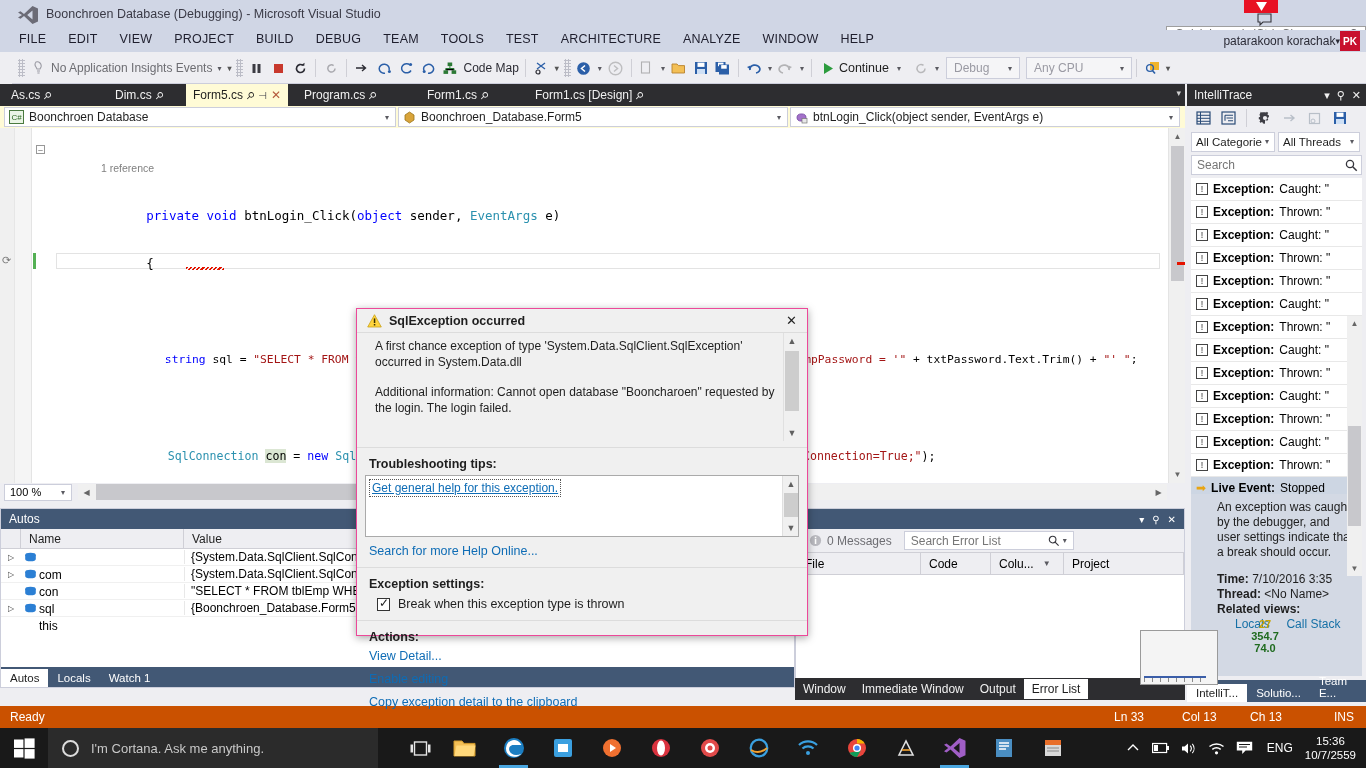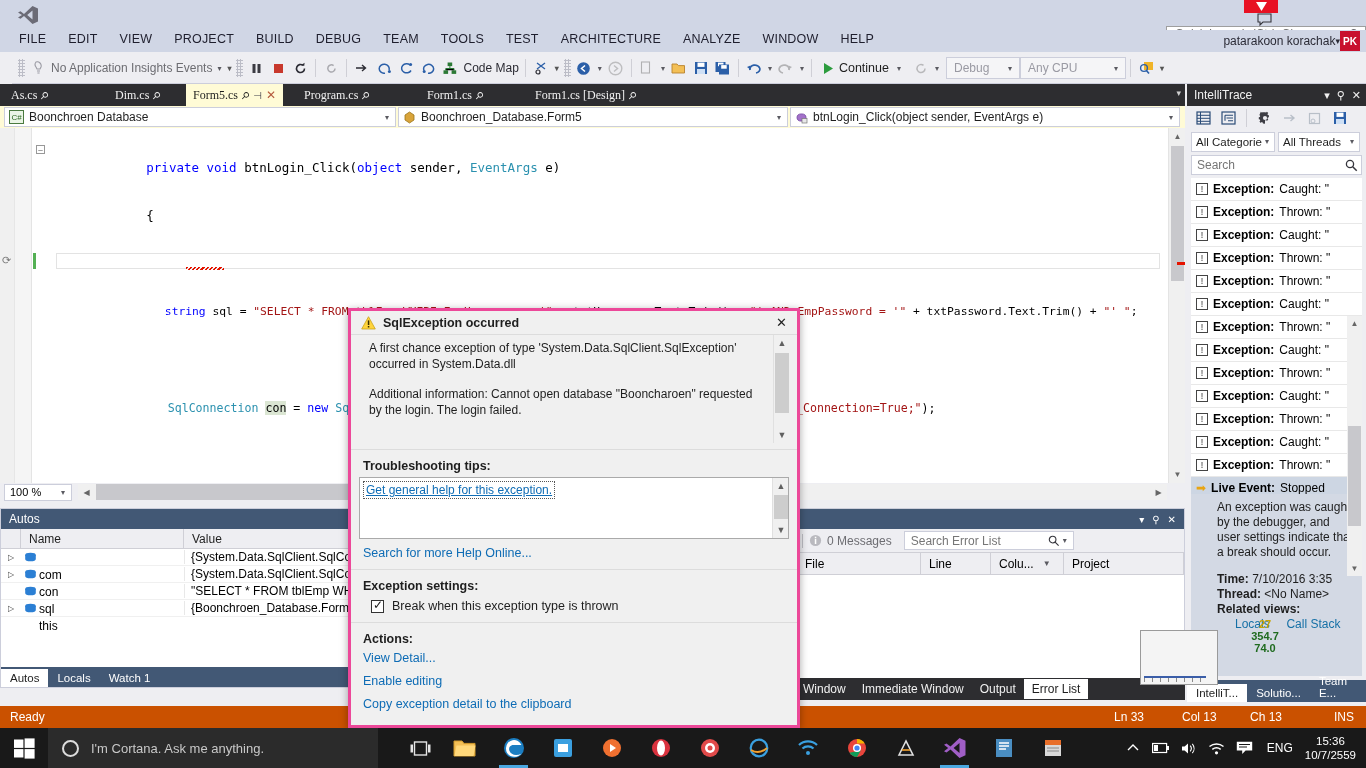--- a/index.html
+++ b/index.html
@@ -46,21 +46,21 @@
   .tbi { display:flex; align-items:center; justify-content:center; height:24px; min-width:22px; padding:0 3px; }
   .tbsep { width:1px; height:18px; background:#cfcfd6; margin:0 4px; }
   .caret { font-size:8px; color:#5a5a61; padding:0 3px; }
   .combo { height:22px; border:1px solid #cccedb; background:#f5f5f7; color:#9a9aa3; font-size:12px; display:flex; align-items:center; padding:0 4px 0 7px; }
   .combo .cv { flex:1; }
   .overflow { display:flex; flex-direction:column; align-items:center; font-size:8px; color:#555; line-height:5px; padding:0 3px;}
   .continue { display:flex; align-items:center; gap:5px; padding:0 6px; font-size:12.5px; color:#1e1e1e;}
 
   
   .tabstrip { position:absolute; left:0; top:84px; width:1185px; height:22px; background:#2d2d30; }
-  .dtab { position:absolute; top:0; height:22px; display:flex; align-items:center; gap:4px; padding:0 7px; font-size:12px; color:#f1f1f1;font-family:Liberation Serif, serif; }
+  .dtab { position:absolute; top:0; height:22px; display:flex; align-items:center; gap:4px; padding:0 7px; font-size:12px; color:#f1f1f1; }
   .dtab.active { background:#fffbd6; color:#1e1e1e; }
   .pin { font-size:10px; transform:rotate(45deg); display:inline-block; }
   .xclose { color:#b4593c; font-size:12px; }
   .tab-dd { position:absolute; right:4px; top:4px; font-size:9px; color:#cfcfcf; }
 
   
   .navbar { position:absolute; left:0; top:106px; width:1185px; height:22px; background:#fffbd6; display:flex; align-items:center;}
   .navdrop { height:20px; background:#fff; border:1px solid #cccedb; display:flex; align-items:center; gap:5px; padding:0 2px 0 4px; font-size:12px; color:#1e1e1e;}
   .navdrop .ndcaret{ margin-left:auto; font-size:8px; color:#5a5a61; padding-right:4px;}
   .badge-cs { width:15px; height:14px; border:1px solid #4a7a3f; color:#2d6a24; font-size:8px; display:flex; align-items:center; justify-content:center; background:#eaf5e6;}
@@ -145,21 +145,21 @@
   .it-tabs { position:absolute; left:0; bottom:0; width:179px; height:22px; background:#425875; display:flex; align-items:flex-end;}
 
   
   .statusbar { position:absolute; left:0; top:706px; width:1366px; height:22px; background:#ca5100; color:#fff; font-size:12px; display:flex; align-items:center;}
   .sb-left { padding-left:10px; }
   .sb-right { margin-left:auto; display:flex; }
   .sb-cell { width:68px; }
   .sb-cell.ins { width:48px; text-align:right; padding-right:12px;}
 
   
-  .exdlg { position:absolute; left:348px; top:308px; width:452px; height:420px; background:#f0f0f0; border:3px solid #ec4899; box-shadow:0 2px 8px rgba(0,0,0,.35); }
+  .exdlg { position:absolute; left:356px; top:308px; width:452px; height:328px; background:#f0f0f0; border:1px solid #ec4899; box-shadow:0 2px 8px rgba(0,0,0,.35); }
   .ex-head { height:24px; background:#f0f0f0; display:flex; align-items:center; padding:0 6px 0 10px; border-bottom:1px solid #dcdcdc;}
   .ex-warn { width:15px; height:14px; margin-right:7px;}
   .ex-title { font-size:12.5px; font-weight:bold; color:#1e1e1e;}
   .ex-x { margin-left:auto; font-size:13px; color:#1e1e1e; padding:0 4px;}
   .ex-msgbox { margin:0 8px; height:108px; background:#f0f0f0; position:relative; font-size:12px; color:#1e1e1e; line-height:16px;}
   .ex-msg { padding:5px 24px 0 10px;}
   .ex-sb { position:absolute; right:0; top:0; width:16px; height:108px; background:#f0f0f0; border-left:1px solid #e0e0e0;}
   .ex-sb .th { position:absolute; left:1px; top:18px; width:14px; height:60px; background:#cdcdcd;}
   .ex-sb .ar { position:absolute; left:0; width:16px; height:16px; display:flex;align-items:center;justify-content:center;font-size:9px;color:#606060;}
   .ex-sep { height:1px; background:#dcdcdc; margin:0; }
@@ -199,20 +199,21 @@
 <div id="app">
 
   <div class="vs-shell">
 
     <div class="titlebar">
       <span class="vs-logo">
         <svg width="20" height="18" viewBox="0 0 20 18">
             <path d="M14.5 0 L6 8 L2.5 5.2 L0 6.4 L4 9 L0 11.6 L2.5 12.8 L6 10 L14.5 18 L20 15.6 V2.4 Z M14.5 4.6 V13.4 L9.2 9 Z" fill="#6b6b76"></path>
           </svg>
       </span>
+      <span class="title-text">Boonchroen Database (Debugging) - Microsoft Visual Studio</span>
 
       <div class="tb-right">
         <span class="flag-btn">
           <svg width="13" height="13" viewBox="0 0 13 13">
               <path d="M1 2 H12 L6.5 11 Z" fill="#ffffff"></path>
             </svg>
         </span>
         <span class="feedback-btn">
           <svg width="15" height="13" viewBox="0 0 15 13">
               <path d="M1 1 H14 V9 H6 L3 12 V9 H1 Z" fill="none" stroke="#35353c" stroke-width="1.1"></path>
@@ -404,21 +405,21 @@
         <span class="tbi">
           <svg width="14" height="13" viewBox="0 0 14 13" opacity=".35">
               <path d="M11 6.5a4 4 0 1 1-1.5-3.1" fill="none" stroke="#555" stroke-width="1.5"></path>
             </svg>
         </span>
         <span class="caret">▾</span>
         <span class="combo" style="width:74px;margin-left:4px">
           <span class="cv">Debug</span>
           <span class="caret">▾</span>
         </span>
-        <span class="combo" style="width:106px;">
+        <span class="combo" style="width:106px;margin-left:6px">
           <span class="cv">Any CPU</span>
           <span class="caret">▾</span>
         </span>
         <span class="tbsep"></span>
         <span class="tbi">
           <svg width="15" height="14" viewBox="0 0 15 14">
               <rect x="5" y="1" width="9" height="8" fill="#f0b429"></rect>
               <circle cx="5" cy="7" r="3.4" fill="none" stroke="#2b5fa8" stroke-width="1.4"></circle>
               <line x1="7.4" y1="9.4" x2="10" y2="12.4" stroke="#2b5fa8" stroke-width="1.6"></line>
             </svg>
@@ -486,20 +487,21 @@
       <div class="ed-indicator"></div>
       <div class="ed-glyph"></div>
       <div class="ed-fold"></div>
 
       <span class="revmark" style="top:126px">⟳</span>
       <div class="foldbox" style="top:17px">–</div>
       <div class="curline" style="top:125px"></div>
       <div class="breakbar" style="top:125px"></div>
 
       <div class="code">
+        <div class="ln refline" style="margin-left:45px">1 reference</div>
         <div class="ln"><span>            </span><span class="k">private</span> <span class="k">void</span> btnLogin_Click(<span class="k">object</span> sender, <span class="t">EventArgs</span> e)</div>
         <div class="ln">            {</div>
         <div class="ln"> </div>
         <div class="ln" style="font-size:11.3px">                <span class="k">string</span> sql = <span class="s">"SELECT * FROM tblEmp WHERE EmpUsername = '"</span> + txtUsername.Text.Trim() + <span class="s">"'</span> <span class="s">AND EmpPassword = '"</span> + txtPassword.Text.Trim() + <span class="s">"' "</span>;</div>
         <div class="ln"> </div>
         <div class="ln" style="font-size:11.6px">                <span class="t">SqlConnection</span> <span class="hl">con</span> = <span class="k">new</span> <span class="t">SqlConnection</span>(<span class="s">"Server=.\\SQLEXPRESS; Database=Booncharoen; Trusted_Connection=True;"</span>);</div>
         
         
         
         
@@ -619,21 +621,21 @@
           <svg width="12" height="12" viewBox="0 0 13 13">
               <circle cx="5" cy="5" r="3.6" fill="none" stroke="#35353c" stroke-width="1.2"></circle>
               <line x1="7.7" y1="7.7" x2="11.5" y2="11.5" stroke="#35353c" stroke-width="1.3"></line>
             </svg>
           <span class="caret">▾</span>
         </span>
       </div>
       <div class="el-head">
         <span class="el-hc" style="width:1px;padding-left:0"></span>
         <span class="el-hc" style="width:124px">File</span>
-        <span class="el-hc" style="width:70px">Line</span>
+        <span class="el-hc" style="width:70px">Code</span>
         <span class="el-hc" style="width:73px">
           <span>Colu...</span>
           <span class="caret" style="margin-left:6px">▼</span>
         </span>
         <span class="el-hc" style="flex:1">Project</span>
       </div>
       <div class="el-body"></div>
     </div>
 
     <div class="bottom-tabs">

